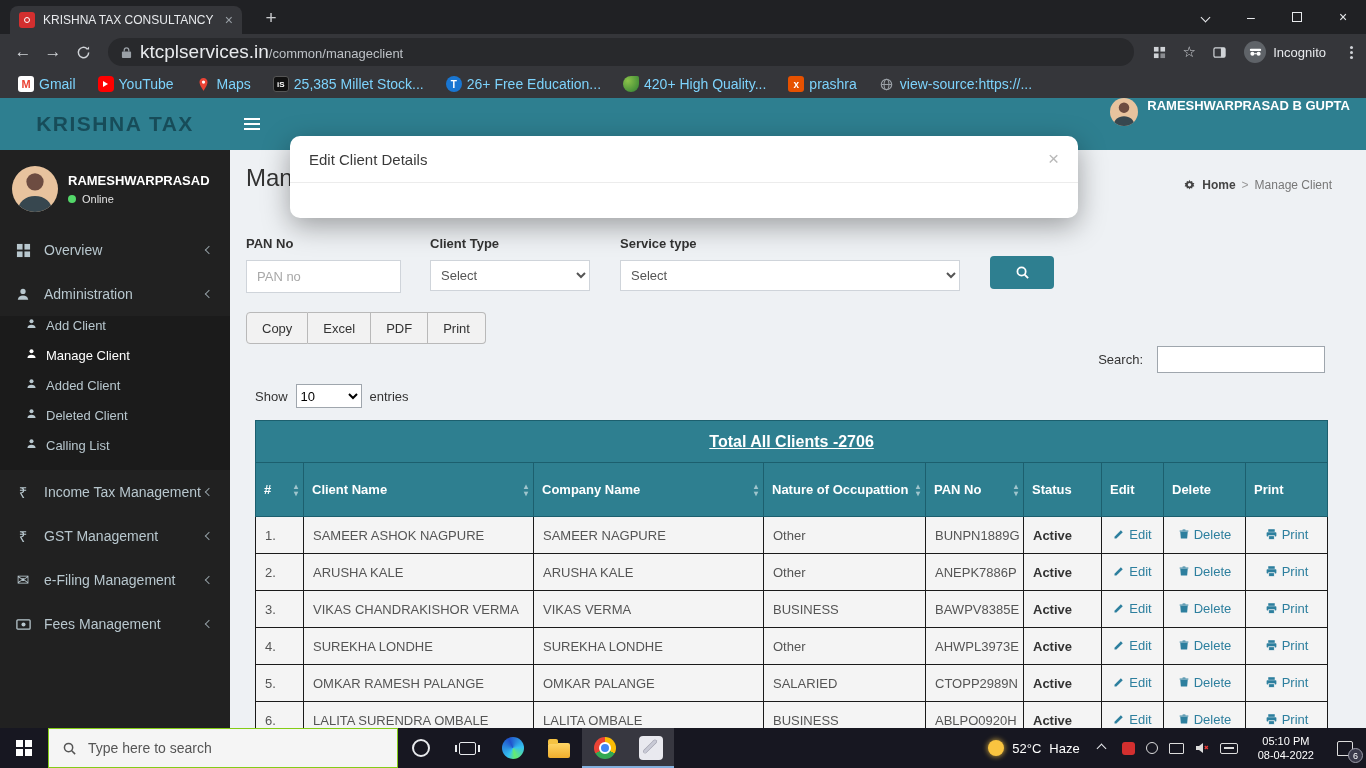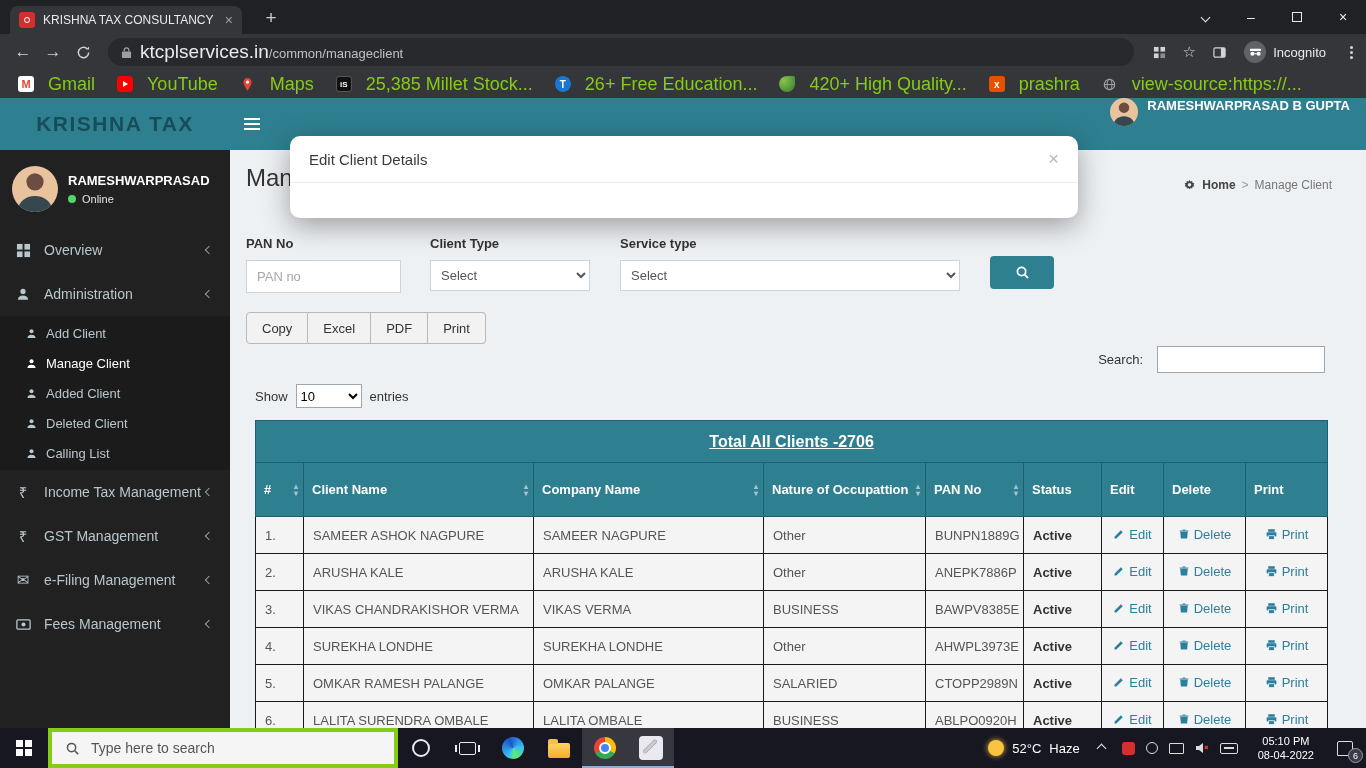--- a/index.html
+++ b/index.html
@@ -36,21 +36,21 @@
   .urlbar{flex:1;height:28px;margin:0 10px;background:#28292c;border-radius:14px;display:flex;align-items:center;gap:8px;padding:0 13px;overflow:hidden}
   .url-domain{color:#e8eaed;font-size:19px;white-space:nowrap}
   .url-path{color:#bdc1c6;font-size:13px;white-space:nowrap}
   .tool-ic{width:30px;display:flex;justify-content:center;color:#d0d3d7;font-size:15px;flex:none}
   .incog{display:flex;align-items:center;gap:7px;color:#e8eaed;font-size:13px;margin:0 10px;flex:none}
   .incog-ic{width:22px;height:22px;border-radius:50%;background:#5f6368;display:flex;align-items:center;justify-content:center}
   .kebab{width:3px;height:3px;border-radius:50%;background:#d0d3d7;box-shadow:0 -5px 0 #d0d3d7,0 5px 0 #d0d3d7;display:inline-block}
 
   
   .bookmarks{position:absolute;top:70px;left:0;width:100%;height:28px;background:var(--chrome_bar);display:flex;align-items:center;padding-left:10px;gap:6px;box-shadow:0 1px 0 rgba(0,0,0,.35)}
-  .bm{display:flex;align-items:center;gap:14px;color:#84cc16;font-size:18px;padding:0 8px;height:22px;white-space:nowrap}
+  .bm{display:flex;align-items:center;gap:5px;color:#7dd3fc;font-size:14px;padding:0 8px;height:22px;white-space:nowrap}
   .bmi{width:16px;height:16px;border-radius:3px;display:flex;align-items:center;justify-content:center;flex:none}
   .bmi.gmail{background:#fff}.bmi.gmail::before{content:"M";color:#ea4335;font-size:11px;font-weight:700}
   .bmi.yt{background:#f00;border-radius:4px}.bmi.yt::before{content:"";width:0;height:0;border-left:5px solid #fff;border-top:3.5px solid transparent;border-bottom:3.5px solid transparent}
   .bmi.is{background:#111;border:1px solid #555}.bmi.is::before{content:"iS";color:#fff;font-size:8px;font-weight:700}
   .bmi.tcs{background:#1976d2;border-radius:50%}.bmi.tcs::before{content:"T";color:#fff;font-size:10px;font-weight:700}
   .bmi.leaf{background:radial-gradient(circle at 30% 30%,#8bc34a,#2e7d32);border-radius:50% 10% 50% 50%}
   .bmi.pra{background:#e65100}.bmi.pra::before{content:"x";color:#fff;font-size:10px;font-weight:700}
 
   
   .appheader{position:absolute;top:98px;left:0;width:100%;height:52px;background:var(--teal)}
@@ -67,21 +67,21 @@
   .sb-avatar{width:46px;height:46px}
   .sb-uname{color:#fff;font-weight:700;font-size:13px;white-space:nowrap;overflow:hidden;max-width:145px}
   .sb-ustatus{display:flex;align-items:center;gap:6px;font-size:11px;color:#e3e3e3;margin-top:5px}
   .dot{width:8px;height:8px;border-radius:50%;background:var(--online_green)}
   .sb-section{height:26px;background:#1a1a1a;color:#8a8a8a;font-size:11px;display:flex;align-items:center;padding:0 14px;letter-spacing:.4px}
   .sb-item{height:44px;display:flex;align-items:center;gap:12px;padding:0 14px;font-size:14px;position:relative;cursor:default}
   .sb-item .sb-ic{width:18px;display:flex;justify-content:center;font-size:15px;flex:none}
   .sbchev{position:absolute;right:18px;opacity:.75;width:6px;height:6px}
   .sb-item.active{color:#fff;background:#1c2326}
   .sb-sub{background:#1b1b1b;padding:2px 0}
-  .sb-subitem{height:30px;display:flex;align-items:center;gap:9px;padding-left:26px;font-size:13px;color:#b8c7ce}
+  .sb-subitem{height:30px;display:flex;align-items:flex-start;gap:9px;padding-left:26px;font-size:13px;color:#b8c7ce}
   .sb-subitem.current{color:#fff}
 
   
   .main{position:absolute;left:230px;top:150px;width:1136px;height:578px;background:var(--content_bg);overflow:hidden}
   .page-title{position:absolute;left:16px;top:14px;font-size:24px;color:#333}
   .breadcrumb{position:absolute;right:34px;top:28px;display:flex;align-items:center;gap:6px;font-size:12px;color:#555}
   .bc-home{color:#444;font-weight:600}
   .bc-sep{color:#999}
   .bc-cur{color:#777}
   .f-field{position:absolute;top:86px}
@@ -118,21 +118,21 @@
   
   .modal{position:absolute;left:290px;top:136px;width:788px;height:82px;background:#fff;border-radius:10px;box-shadow:0 8px 28px rgba(0,0,0,.35);z-index:60}
   .modal-head{height:47px;border-bottom:1px solid #ececec;display:flex;align-items:center;padding:0 19px}
   .modal-title{font-size:15px;color:#3a3a3a}
   .modal-close{margin-left:auto;color:#b9b9b9;font-size:19px;cursor:pointer}
 
   
   .taskbar{position:absolute;left:0;bottom:0;width:100%;height:40px;background:var(--taskbar_bg);display:flex;align-items:center;z-index:100;color:#eee}
   .tb-start{width:48px;height:40px;display:flex;align-items:center;justify-content:center}
   .winlogo{width:16px;height:16px;background:linear-gradient(#fff,#fff) 0 0/7px 7px no-repeat,linear-gradient(#fff,#fff) 9px 0/7px 7px no-repeat,linear-gradient(#fff,#fff) 0 9px/7px 7px no-repeat,linear-gradient(#fff,#fff) 9px 9px/7px 7px no-repeat}
-  .tb-search{width:350px;height:40px;background:#f5f5f5;border:4px solid #84cc16;display:flex;align-items:center;gap:11px;padding:0 13px;color:#555;font-size:14px}
+  .tb-search{width:350px;height:40px;background:#f5f5f5;border:1px solid #84cc16;display:flex;align-items:center;gap:11px;padding:0 13px;color:#555;font-size:14px}
   .tb-ic{width:46px;height:40px;display:flex;align-items:center;justify-content:center;position:relative}
   .tb-ic.activeapp{background:rgba(255,255,255,.14);box-shadow:inset 0 -2px 0 rgba(140,190,240,.9)}
   .ring{width:18px;height:18px;border:2px solid #e8eaed;border-radius:50%}
   .tv{width:17px;height:13px;border:1.6px solid #e8eaed;border-radius:2px;position:relative}
   .tv::before{content:"";position:absolute;left:-5px;top:2px;width:2px;height:7px;background:#e8eaed}
   .tv::after{content:"";position:absolute;right:-5px;top:2px;width:2px;height:7px;background:#e8eaed}
   .edge{width:22px;height:22px;border-radius:50%;background:conic-gradient(from 210deg,#35c1f1,#2052cc 35%,#35c1f1 65%,#66eb6e 88%,#35c1f1)}
   .folder{width:22px;height:15px;background:linear-gradient(#ffd666,#f0ad2d);border-radius:2px;position:relative;margin-top:4px}
   .folder::before{content:"";position:absolute;top:-4px;left:0;width:10px;height:5px;background:#f5c242;border-radius:2px 2px 0 0}
   .chrome{width:22px;height:22px;border-radius:50%;background:conic-gradient(from -120deg,#ea4335 0 120deg,#fbbc05 120deg 240deg,#34a853 240deg 360deg);position:relative}

